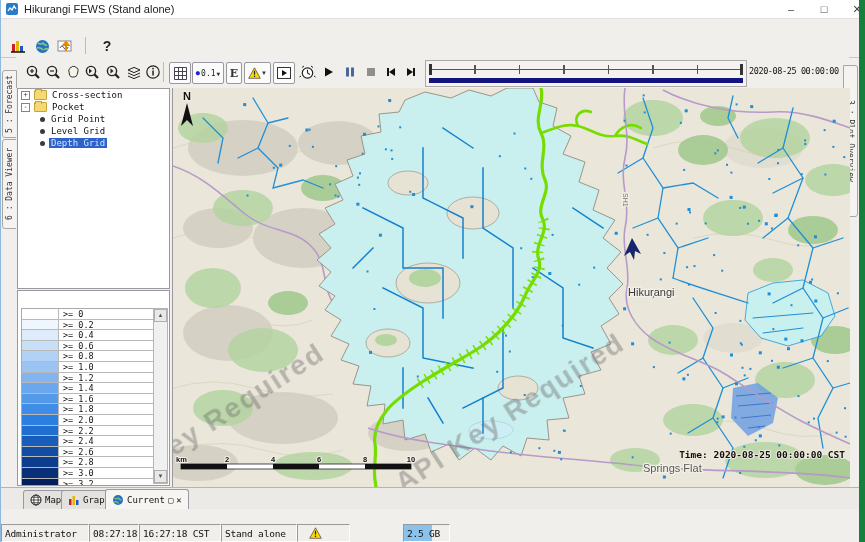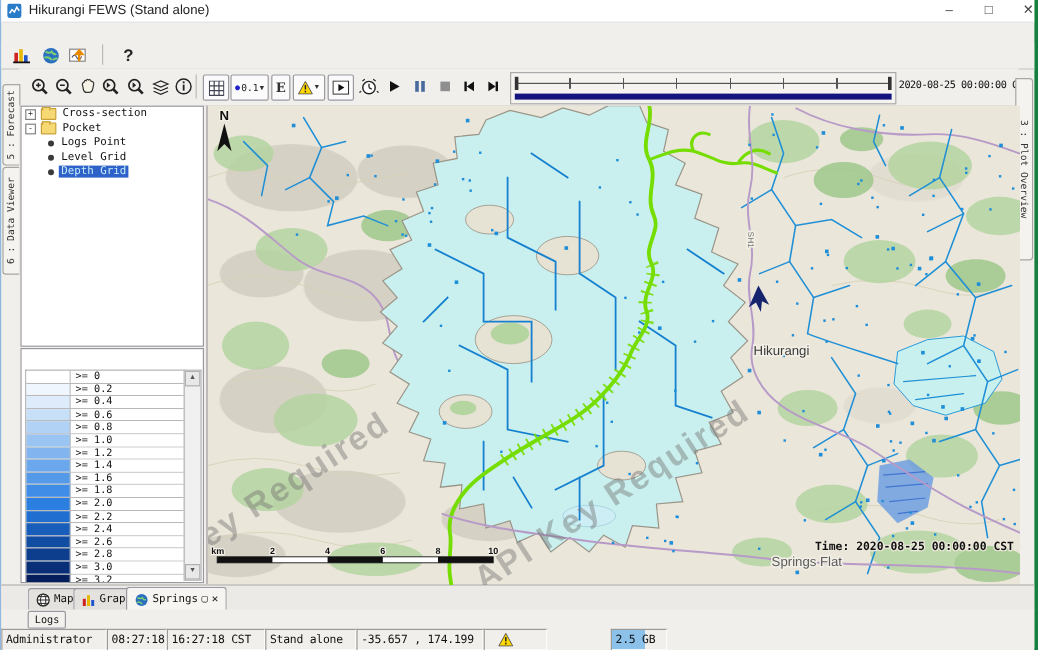--- a/index.html
+++ b/index.html
@@ -1,17 +1,17 @@
 <!DOCTYPE html>
 <html><head>
 <meta charset="utf-8">
 <style>
   html,body{margin:0;padding:0;background:#d8d8d8;font-family:"Liberation Sans",sans-serif;}
   #win{position:relative;width:865px;height:542px;background:#f0efec;overflow:hidden;
-       border-left:1px solid #8fb8e0;border-right:3px solid #15803d;box-sizing:border-box;}
+       border-left:1px solid #8fb8e0;border-right:6px solid #15803d;box-sizing:border-box;}
   
   #titlebar{position:absolute;left:0;top:0;width:100%;height:18px;background:#ffffff;border-bottom:1px solid #e0e0e0;}
   #appicon{position:absolute;left:5px;top:3px;width:12px;height:12px;}
   #apptitle{position:absolute;left:23px;top:3px;font-size:11px;color:#222;}
   .winbtn{position:absolute;top:0;width:30px;height:18px;text-align:center;font-size:11px;color:#444;line-height:18px;cursor:default;}
   
   #menubar{position:absolute;left:0;top:18px;width:100%;height:17px;background:#f4f3f1;border-bottom:1px solid #e3e2df;display:flex;align-items:center;padding-left:6px;box-sizing:border-box;}
   .menu-item{font-size:11px;color:#222;padding:0 8px;}
   
   #toolbar1{position:absolute;left:0;top:35px;width:100%;height:22px;background:#f0efec;border-bottom:1px solid #c9c8c4;}
@@ -255,21 +255,21 @@
           <span class="folder"></span>
           <span class="tree-label">Cross-section</span>
         </div>
         <div class="tree-row">
           <span class="expander">-</span>
           <span class="folder"></span>
           <span class="tree-label">Pocket</span>
         </div>
         <div class="tree-row">
           <span class="bullet"></span>
-          <span class="tree-label">Logs Point</span>
+          <span class="tree-label">Grid Point</span>
         </div>
         <div class="tree-row">
           <span class="bullet"></span>
           <span class="tree-label">Level Grid</span>
         </div>
         <div class="tree-row selected">
           <span class="bullet"></span>
           <span class="tree-label">Depth Grid</span>
         </div>
       </div>
@@ -674,36 +674,32 @@
           <rect x="4.5" y="2" width="2.5" height="9" fill="#e6b800"></rect>
           <rect x="8" y="6" width="2.5" height="5" fill="#2255cc"></rect>
       </svg>
       <span>Graph</span>
     </div>
     <div class="btab active" style="left:104px">
       <svg width="12" height="12" viewBox="0 0 12 12">
         <circle cx="6" cy="6" r="5" fill="#2a6fc0"></circle>
           <path d="M2.5,4 q2,1.5 4,0 q1.5,2.5 3,1.5 M2,8 q3,-1 4.5,1.5" stroke="#7fd070" stroke-width="1.2" fill="none"></path>
       </svg>
-      <span>Springs</span>
+      <span>Current</span>
       <span class="tab-glyph">▢</span>
       <span class="tab-glyph">✕</span>
     </div>
   </div>
 
-  <div id="logsrow">
-    <div id="logs-btn">Logs</div>
-  </div>
 
   <div id="statusbar">
       <div class="seg" style="width: 88px;">Administrator</div>
       <div class="seg" style="width: 50px;">08:27:18 GMT</div>
       <div class="seg" style="width: 82px;">16:27:18 CST</div>
       <div class="seg" style="width: 76px;">Stand alone</div>
-      <div class="seg" style="width: 106px;">-35.657 , 174.199</div>
       <div class="seg" style="width: 53px;">
         <svg width="13" height="12" viewBox="0 0 13 12" style="margin-left:8px">
           <polygon points="6.5,0.8 12.3,11.3 0.7,11.3" fill="#ffd800" stroke="#555" stroke-width="0.8"></polygon>
           <rect x="5.9" y="3.8" width="1.2" height="3.8" fill="#222"></rect>
           <rect x="5.9" y="8.6" width="1.2" height="1.4" fill="#222"></rect>
         </svg>
       </div>
       <div class="seg" style="width: 53px; margin-top: 48px;">0.0 MB/s</div>
       <div class="seg mem" style="width: 47px;">2.5 GB</div>
     </div>

